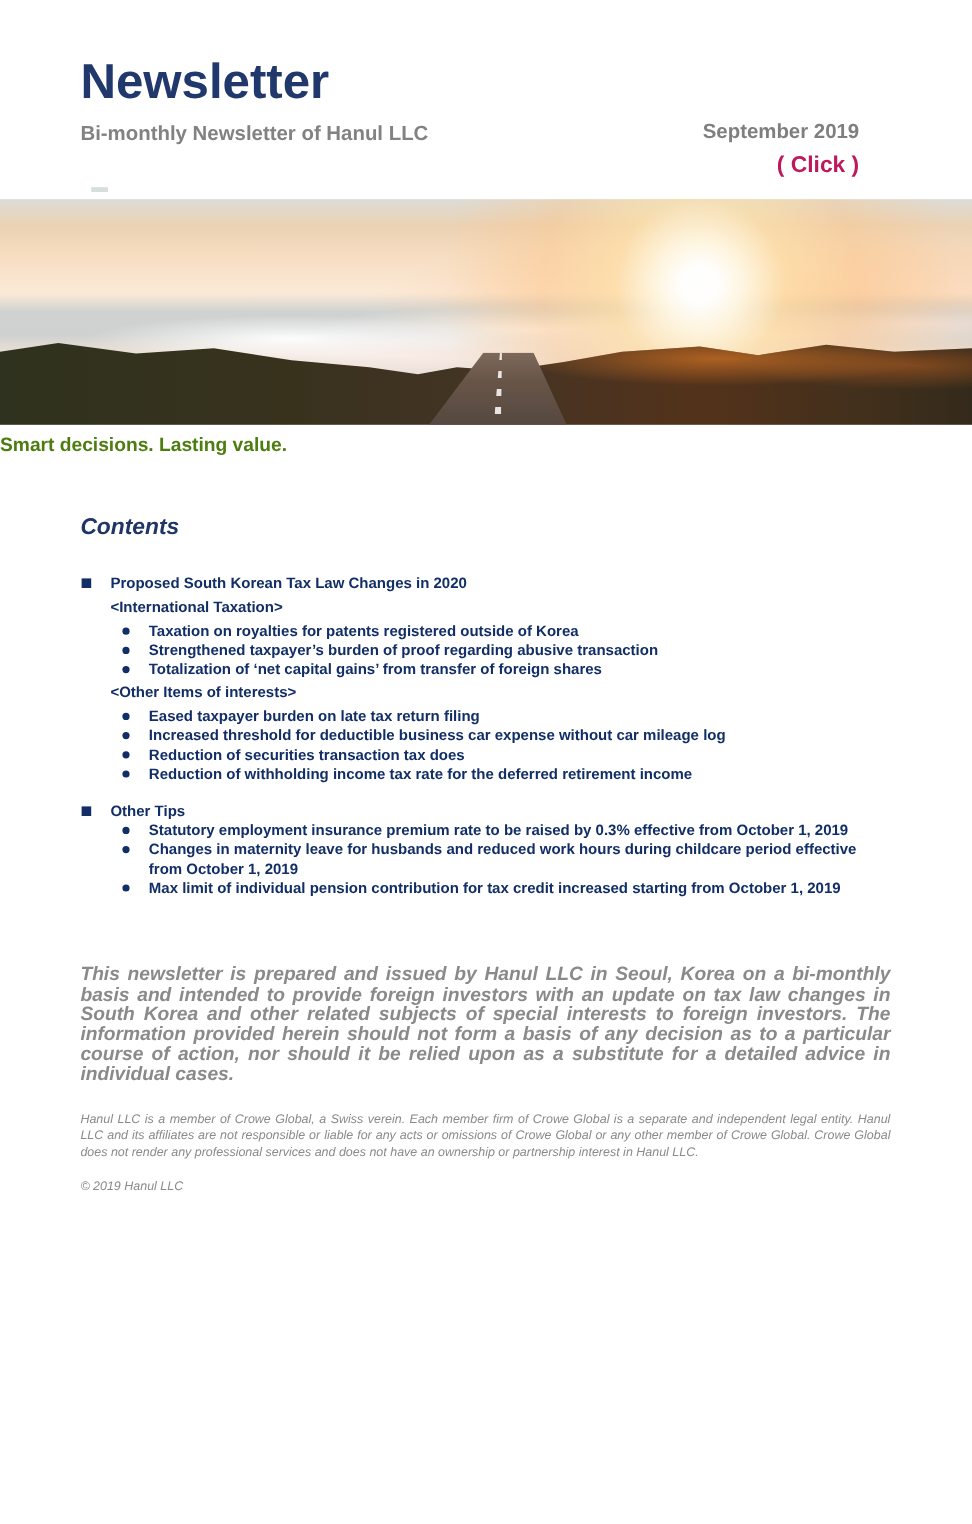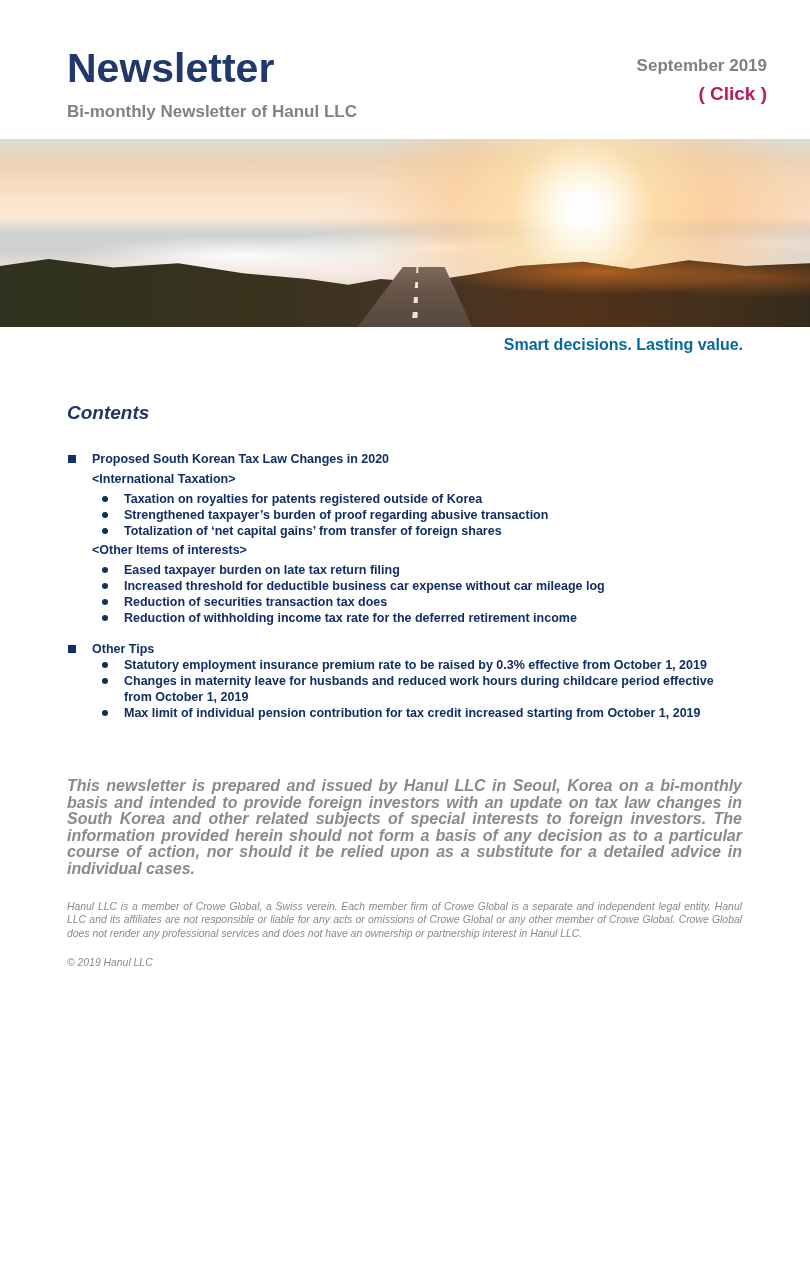--- a/index.html
+++ b/index.html
@@ -28,31 +28,31 @@
   .firm-en { font-size: 12.5px; line-height: 14px; }
 
   .tiny-mark {
     position: absolute; left: 76px; top: 108px;
     width: 14px; height: 4px; background: #ccd6d6; opacity: .8;
   }
 
   
   .title-row {
     display: flex; justify-content: space-between; align-items: flex-start;
-    padding: 0 43px 0 67px; margin-top: 48px;
+    padding: 0 94px 0 67px; margin-top: 48px;
   }
   .page-title {
     font-size: 41px; font-weight: 800; color: #20386b;
     letter-spacing: 0px; line-height: 1;
   }
   .page-subtitle {
     margin-top: 13px; font-size: 17px; font-weight: bold; color: #828282;
   }
   .title-right { text-align: right; padding-top: 8px; }
-  .issue-date { font-size: 17px; font-weight: bold; color: #7f7f7f; }
+  .issue-date { font-size: 17px; font-weight: bold; color: #7f7f7f; margin-top: 44px; }
   .click-link { margin-top: 7px; font-size: 19px; font-weight: bold; color: #be185d; cursor: pointer; }
 
   
   .hero {
     position: relative; width: 810px; height: 188px; margin-top: 17px; overflow: hidden;
     background:
       
       radial-gradient(circle at 72% 38%, rgba(255,255,255,0.98) 0 2.5%, rgba(255,248,228,0.92) 6%, rgba(255,224,165,0.65) 12%, rgba(255,196,130,0.35) 22%, rgba(255,190,130,0) 36%),
       radial-gradient(ellipse 60% 45% at 80% 45%, rgba(248,168,96,0.40), rgba(248,168,96,0) 70%),
       
@@ -81,22 +81,22 @@
   }
   .road-line {
     position: absolute; top: 0; bottom: 0; left: 50%; width: 6px;
     transform: skewX(-3deg);
     background: repeating-linear-gradient(180deg, rgba(255,255,255,0.85) 0 6px, rgba(255,255,255,0) 6px 15px);
     clip-path: polygon(34% 0, 62% 0, 100% 100%, 0 100%);
   }
 
   
   .tagline {
-    text-align: right; padding-right: 67px; margin-top: 9px;
-    font-size: 16px; font-weight: bold; color: #0369a1;
+    padding-right: 67px; margin-top: 9px;
+    font-size: 16px; font-weight: bold; color: #4d7c0f;
   }
 
   
   .contents-heading {
     margin: 48px 75px 0 67px;
     font-size: 19px; font-weight: bold; font-style: italic; color: #1f3566;
   }
   .toc { margin: 27px 70px 0 67px; color: #122e66; font-weight: bold; }
   .toc-row { display: flex; align-items: flex-start; line-height: 16px; font-size: 12.5px; }
   .toc-row.sec { margin-top: 0; }

